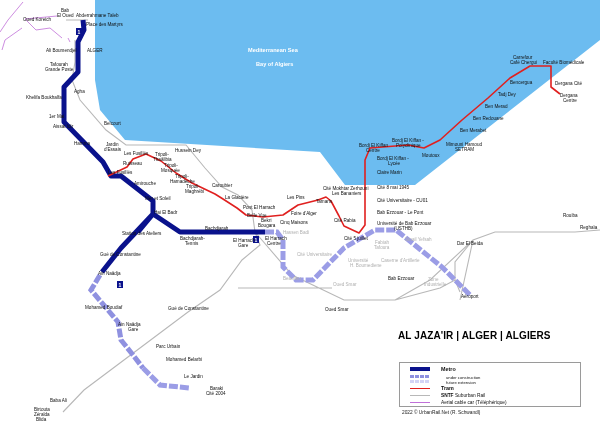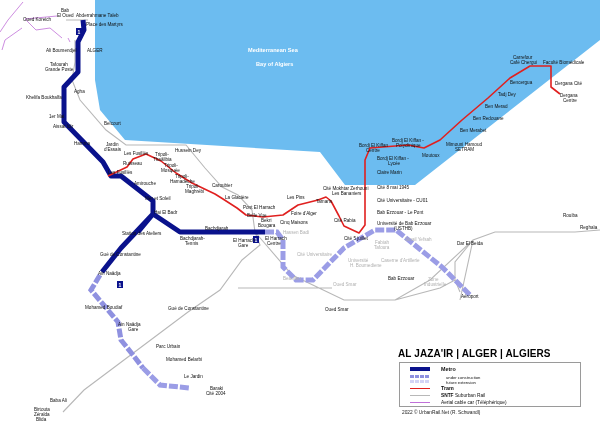--- a/index.html
+++ b/index.html
@@ -1,21 +1,21 @@
 <!DOCTYPE html>
 <html><head>
 <meta charset="utf-8">
 <style>
   html,body{margin:0;padding:0;background:#ffffff;}
   body{width:600px;height:434px;overflow:hidden;position:relative;font-family:"Liberation Sans",sans-serif;}
   #map{position:absolute;left:0;top:0;width:600px;height:434px;}
   .lbl{font-family:"Liberation Sans",sans-serif;font-size:4.6px;fill:#111;}
   .lbl-grey{fill:#b0b0b0;}
   .sea-lbl{font-family:"Liberation Sans",sans-serif;font-size:5.6px;fill:#ffffff;font-weight:bold;}
-  .title{position:absolute;left:398px;top:348px;font-size:10px;font-weight:bold;color:#000;white-space:nowrap;letter-spacing:0.1px;}
+  .title{position:absolute;left:398px;top:330px;font-size:10px;font-weight:bold;color:#000;white-space:nowrap;letter-spacing:0.1px;}
   .legend{position:absolute;left:399px;top:362px;width:180px;height:43px;border:1px solid #9a9a9a;background:#fff;}
   .lg-row{position:absolute;left:0;height:8px;display:flex;align-items:center;font-size:4.8px;color:#111;}
   .lg-sw{position:absolute;left:10px;width:20px;}
   .lg-txt{position:absolute;left:41px;white-space:nowrap;}
   .lg-bold{font-weight:bold;font-size:5.4px;}
   .copyright{position:absolute;left:402px;top:410px;font-size:4.8px;color:#222;white-space:nowrap;}
 </style>
 </head>
 <body>
 

